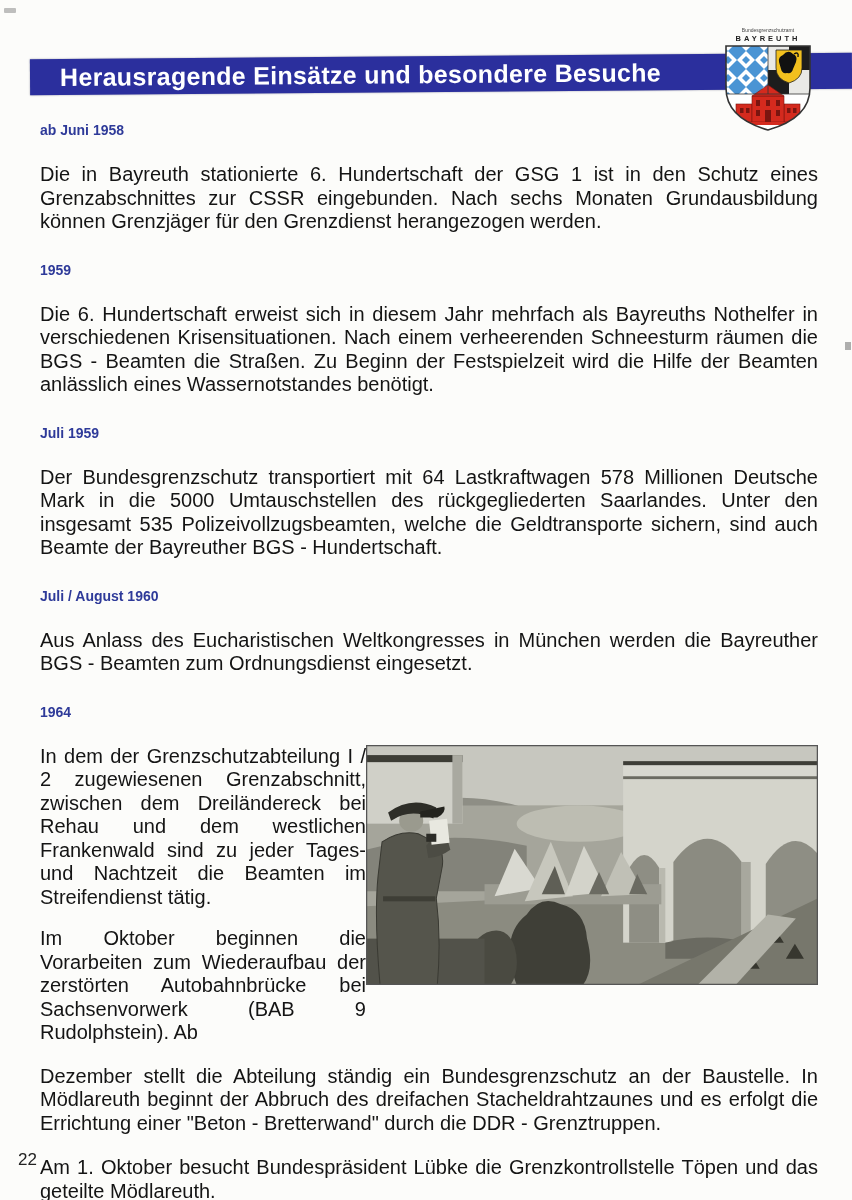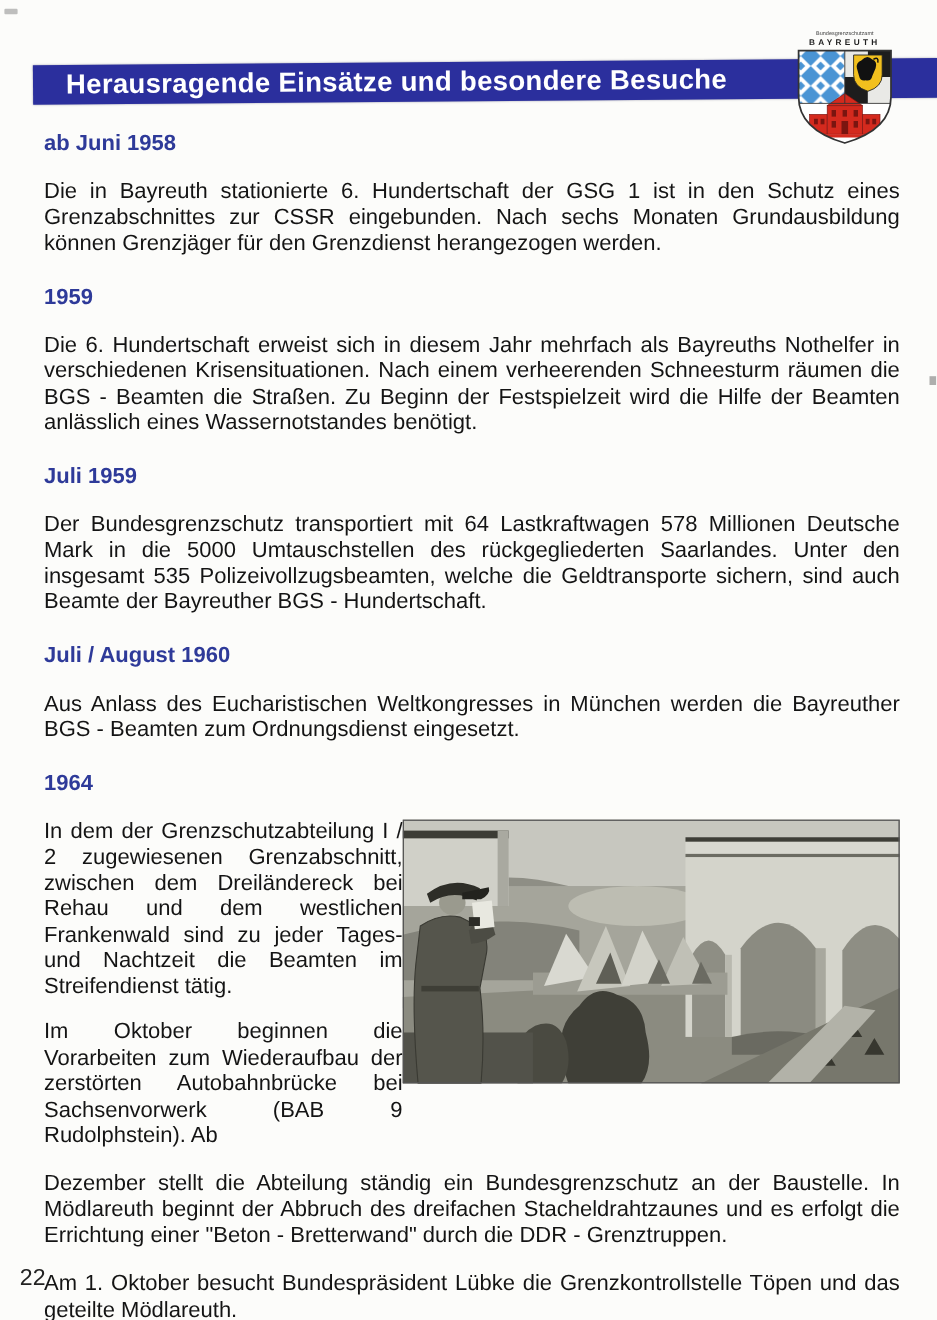--- a/index.html
+++ b/index.html
@@ -21,37 +21,37 @@
     box-shadow:0 0 2px rgba(0,0,50,.4);
   }
   .header-bar span{
     color:#ffffff;font-weight:bold;font-size:25px;letter-spacing:.3px;
     white-space:nowrap;
   }
   .crest{position:absolute;left:710px;top:24px;width:116px;height:114px;}
   
   .content{position:absolute;left:40px;top:118px;width:778px;}
   h2.date-heading{
-    color:#2e3a99;font-size:20px;font-weight:bold;
+    color:#2e3a99;font-size:14px;font-weight:bold;
     margin:24px 0 0 0;line-height:24px;
   }
   h2.first{margin-top:0;}
   p.body{
     font-size:20px;line-height:23.5px;text-align:justify;
     margin:21px 0 0 0;
   }
   .cols{display:flex;margin-top:21px;}
   .left-col{width:326px;flex:0 0 auto;hyphens:auto;}
   .left-col p.body{margin:0 0 18px 0;}
   .photo-wrap{flex:1;height:240px;}
   .photo-wrap svg{display:block;width:100%;height:100%;}
   p.cont{margin-top:2px;}
   .page-number{
     position:absolute;left:18px;top:1150px;
-    font-size:21px;color:#222;
+    font-size:17px;color:#222;
   }
   
   .artifact-tl{position:absolute;left:4px;top:8px;width:12px;height:5px;background:#8a8a8a;opacity:.55;border-radius:1px;}
   .artifact-r{position:absolute;right:1px;top:342px;width:6px;height:8px;background:#6d6d6d;opacity:.55;}
 </style>
 </head>
 <body>
 
 <div class="page">
 

